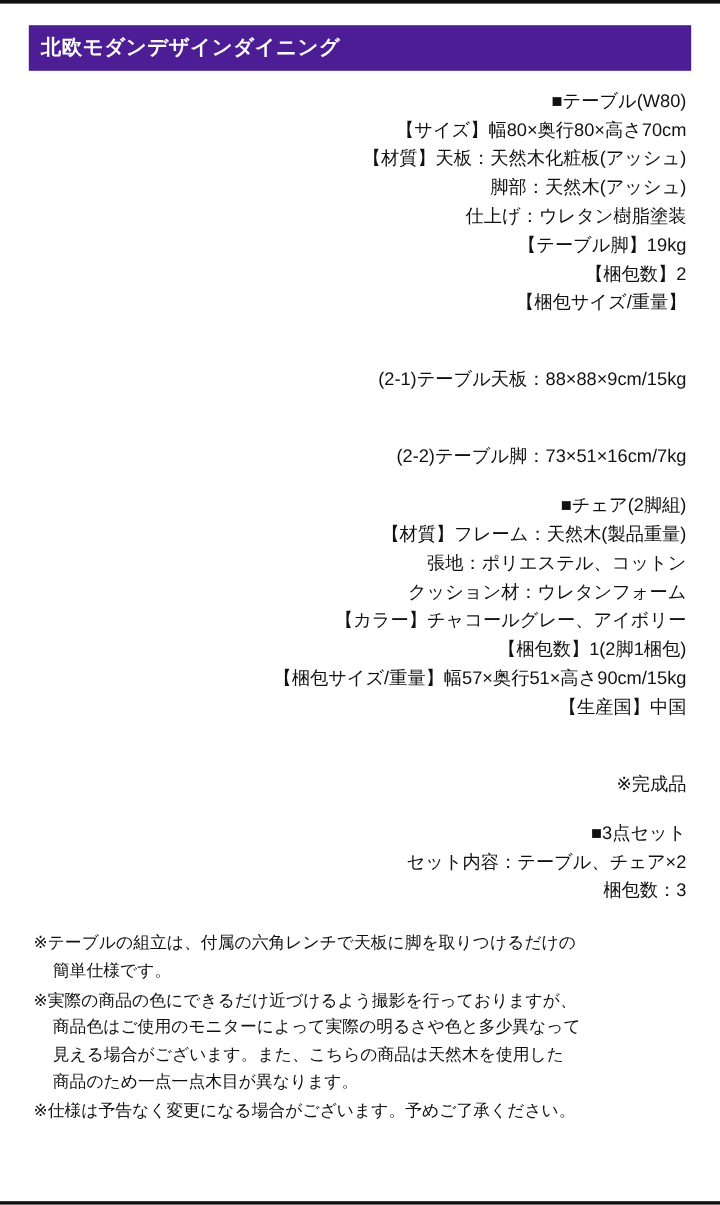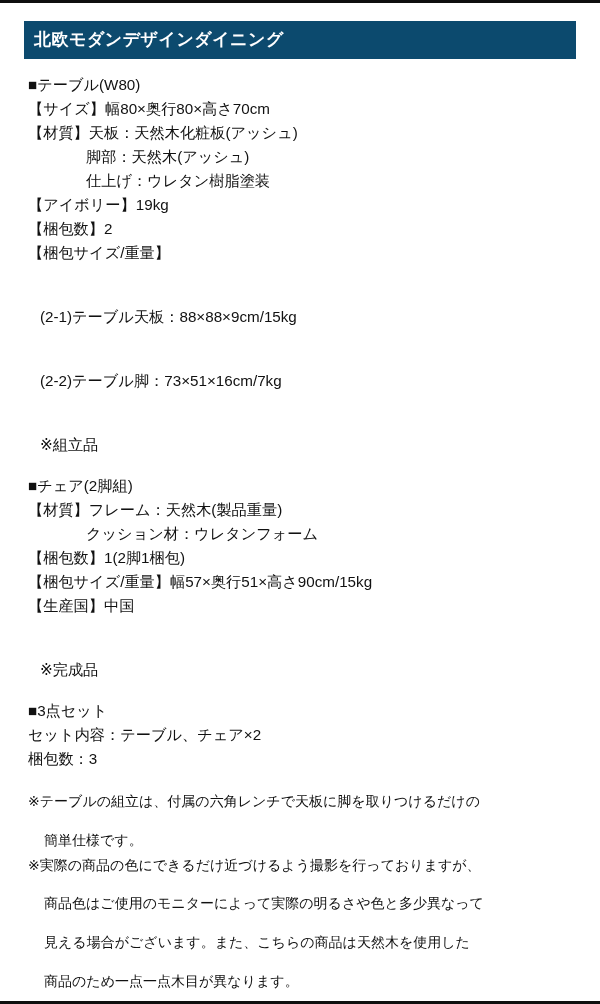--- a/index.html
+++ b/index.html
@@ -20,35 +20,36 @@
     height: 1004px;
     box-sizing: border-box;
     border-top: 3px solid #0f0f0f;
     border-bottom: 3px solid #0f0f0f;
     background: #ffffff;
     padding: 0;
     position: relative;
   }
   .header {
     margin: 18px 24px 0 24px;
-    background: #0c4a6e;
+    background: #4c1d95;
     color: #ffffff;
     font-size: 17px;
     font-weight: bold;
     letter-spacing: 0.5px;
     padding: 7px 10px 8px 10px;
     box-sizing: border-box;
   }
   .body {
     margin: 14px 28px 0 28px;
     font-size: 15.2px;
     line-height: 1.58;
   }
   .block {
     margin-bottom: 0;
+    text-align: right;
   }
   .line {
     white-space: pre;
   }
   .indent1 {
     padding-left: 0;
   }
   .indent2 {
     padding-left: 12px;
     margin-top: 40px;
@@ -64,52 +65,52 @@
     font-size: 14px;
     line-height: 1.62;
   }
   .note {
     display: block;
     margin-bottom: 2px;
   }
   .note-cont {
     display: block;
     padding-left: 16px;
-    margin-top: 16px;
   }
 </style>
 </head>
 <body>
 
 <div class="page">
 
   <div class="header">北欧モダンデザインダイニング</div>
 
   <div class="body">
 
     <div class="block">
       <div class="line indent1">■テーブル(W80)</div>
       <div class="line indent1">【サイズ】幅80×奥行80×高さ70cm</div>
       <div class="line indent1">【材質】天板：天然木化粧板(アッシュ)</div>
       <div class="line indent3">脚部：天然木(アッシュ)</div>
       <div class="line indent3">仕上げ：ウレタン樹脂塗装</div>
-      <div class="line indent1">【アイボリー】19kg</div>
+      <div class="line indent1">【テーブル脚】19kg</div>
       <div class="line indent1">【梱包数】2</div>
       <div class="line indent1">【梱包サイズ/重量】</div>
       <div class="line indent2">(2-1)テーブル天板：88×88×9cm/15kg</div>
       <div class="line indent2">(2-2)テーブル脚：73×51×16cm/7kg</div>
-      <div class="line indent2">※組立品</div>
     </div>
 
     <div class="spacer"></div>
 
     <div class="block">
       <div class="line indent1">■チェア(2脚組)</div>
       <div class="line indent1">【材質】フレーム：天然木(製品重量)</div>
+      <div class="line indent3">張地：ポリエステル、コットン</div>
       <div class="line indent3">クッション材：ウレタンフォーム</div>
+      <div class="line indent1">【カラー】チャコールグレー、アイボリー</div>
       <div class="line indent1">【梱包数】1(2脚1梱包)</div>
       <div class="line indent1">【梱包サイズ/重量】幅57×奥行51×高さ90cm/15kg</div>
       <div class="line indent1">【生産国】中国</div>
       <div class="line indent2">※完成品</div>
     </div>
 
     <div class="spacer"></div>
 
     <div class="block">
       <div class="line indent1">■3点セット</div>
@@ -121,16 +122,19 @@
       <div class="note">
         <span class="line">※テーブルの組立は、付属の六角レンチで天板に脚を取りつけるだけの</span>
         <span class="note-cont line">簡単仕様です。</span>
       </div>
       <div class="note">
         <span class="line">※実際の商品の色にできるだけ近づけるよう撮影を行っておりますが、</span>
         <span class="note-cont line">商品色はご使用のモニターによって実際の明るさや色と多少異なって</span>
         <span class="note-cont line">見える場合がございます。また、こちらの商品は天然木を使用した</span>
         <span class="note-cont line">商品のため一点一点木目が異なります。</span>
       </div>
+      <div class="note">
+        <span class="line">※仕様は予告なく変更になる場合がございます。予めご了承ください。</span>
+      </div>
     </div>
 
   </div>
 </div>
 
 </body></html>

